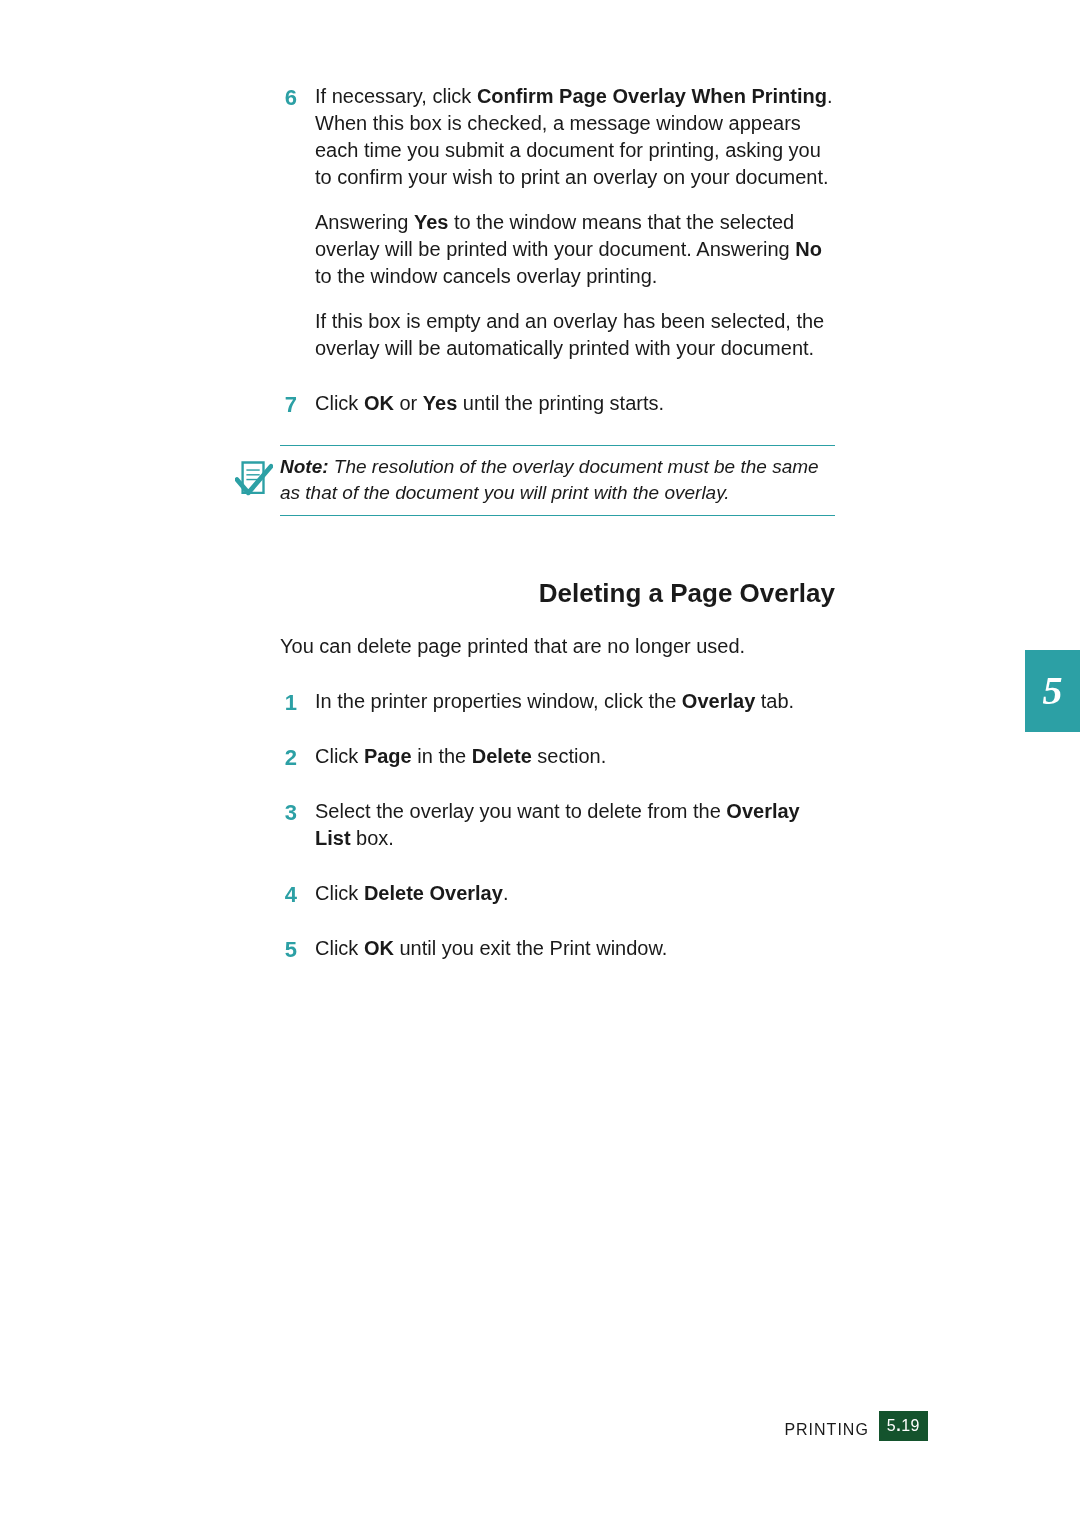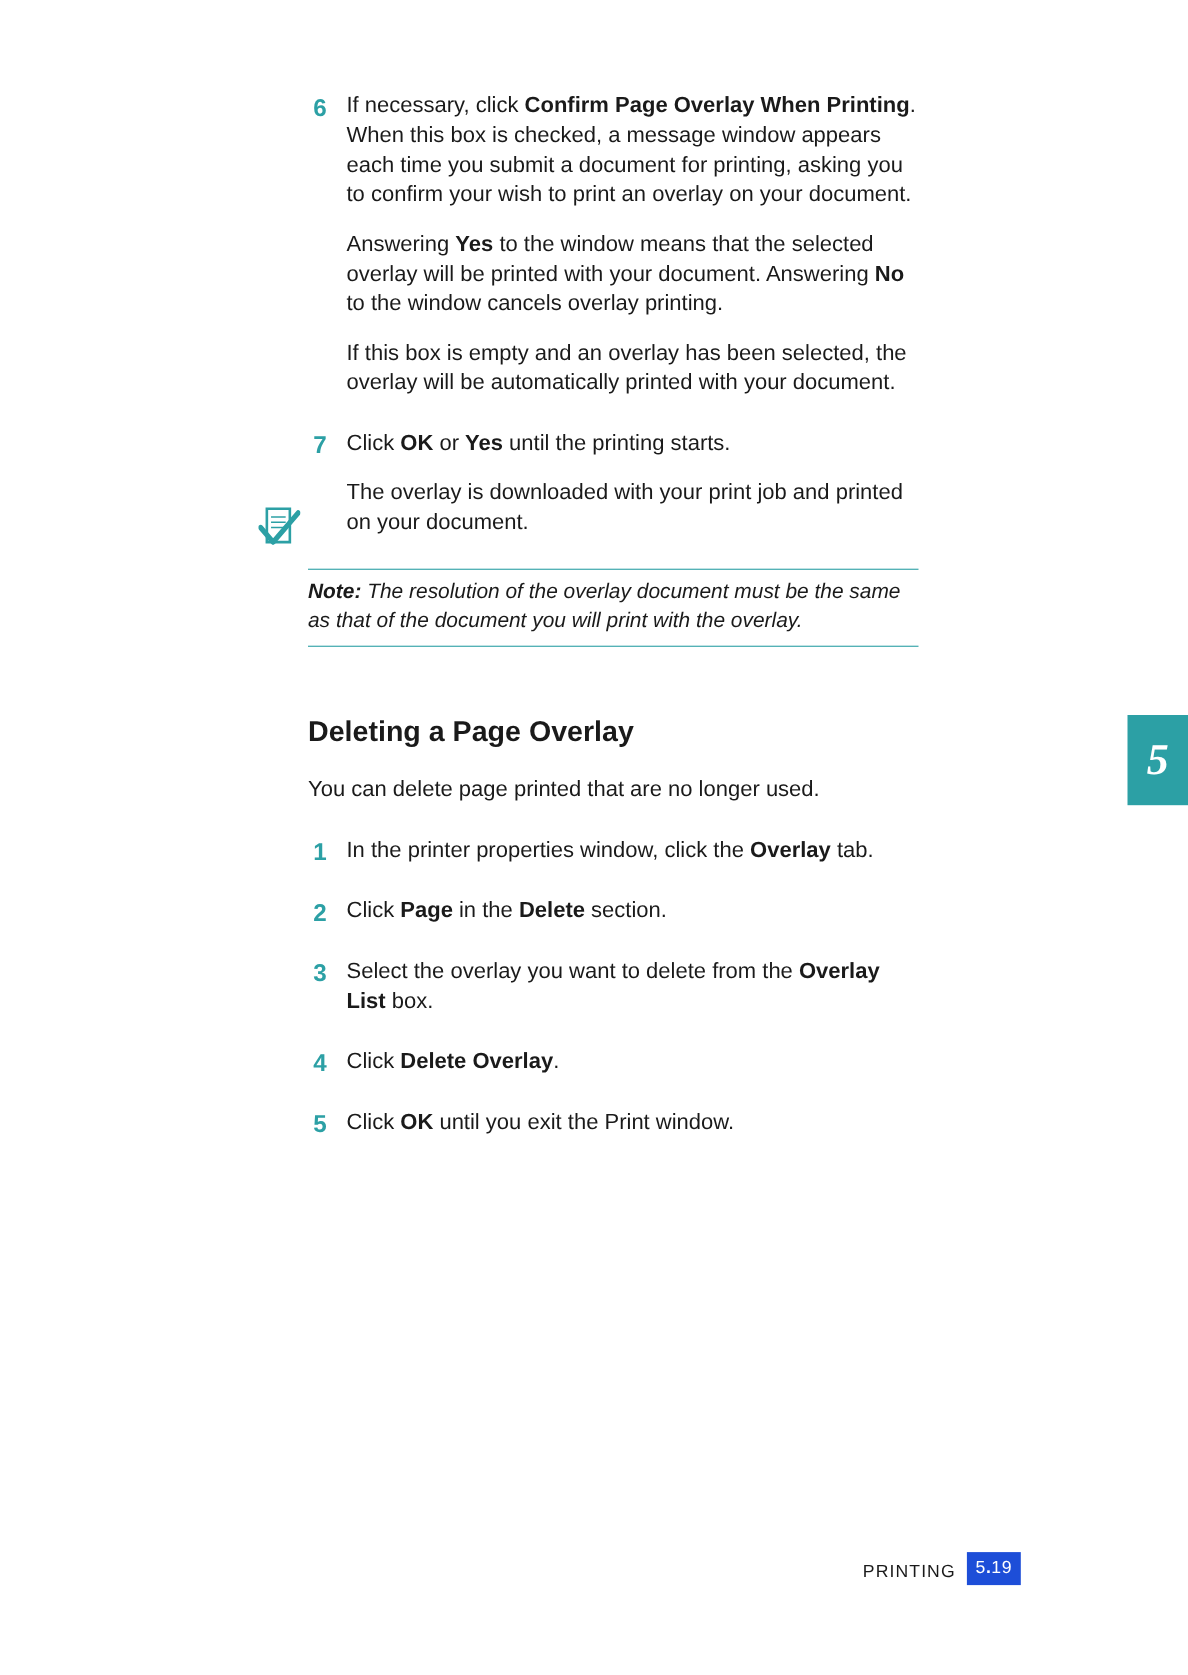--- a/index.html
+++ b/index.html
@@ -64,20 +64,21 @@
     border-bottom: 1.5px solid #2CA0A5;
     padding: 8px 0 10px 0;
     font-size: 19px;
     line-height: 1.35;
   }
   .section-heading {
     font-weight: 700;
     font-size: 26px;
     margin-top: 25px;
     margin-bottom: 22px;
+    text-align: right;
   }
   .intro {
     margin: 0 0 28px 0;
   }
   .chapter-tab {
     position: absolute;
     right: 0;
     top: 650px;
     width: 55px;
     height: 82px;
@@ -94,21 +95,21 @@
   .footer {
     position: absolute;
     bottom: 82px;
     right: 152px;
     display: flex;
     align-items: flex-end;
     gap: 10px;
     font-size: 16px;
   }
   .footer-box {
-    background: #1d4ed8;
+    background: #14532d;
     color: #ffffff;
     padding: 4px 8px;
     font-family: Verdana, sans-serif;
     letter-spacing: 0.5px;
   }
   .footer-label {
     font-variant: small-caps;
     letter-spacing: 1px;
   }
   b { font-weight: 700; }
@@ -123,21 +124,20 @@
     <div id="steps-a">
         <div class="step">
           <div class="step-num">6</div>
           <p>If necessary, click <b>Confirm Page Overlay When Printing</b>. When this box is checked, a message window appears each time you submit a document for printing, asking you to confirm your wish to print an overlay on your document.</p>
           <p>Answering <b>Yes</b> to the window means that the selected overlay will be printed with your document. Answering <b>No</b> to the window cancels overlay printing.</p>
           <p>If this box is empty and an overlay has been selected, the overlay will be automatically printed with your document.</p>
         </div>
         <div class="step">
           <div class="step-num">7</div>
           <p>Click <b>OK</b> or <b>Yes</b> until the printing starts.</p>
-          <p>The overlay is downloaded with your print job and printed on your document.</p>
         </div>
       </div>
 
     <div class="note-block">
       <div class="note-text">
         <span id="note-inner"><b>Note:</b> <span>The resolution of the overlay document must be the same as that of the document you will print with the overlay.</span></span>
       </div>
     </div>
 
     <div class="section-heading">Deleting a Page Overlay</div>

